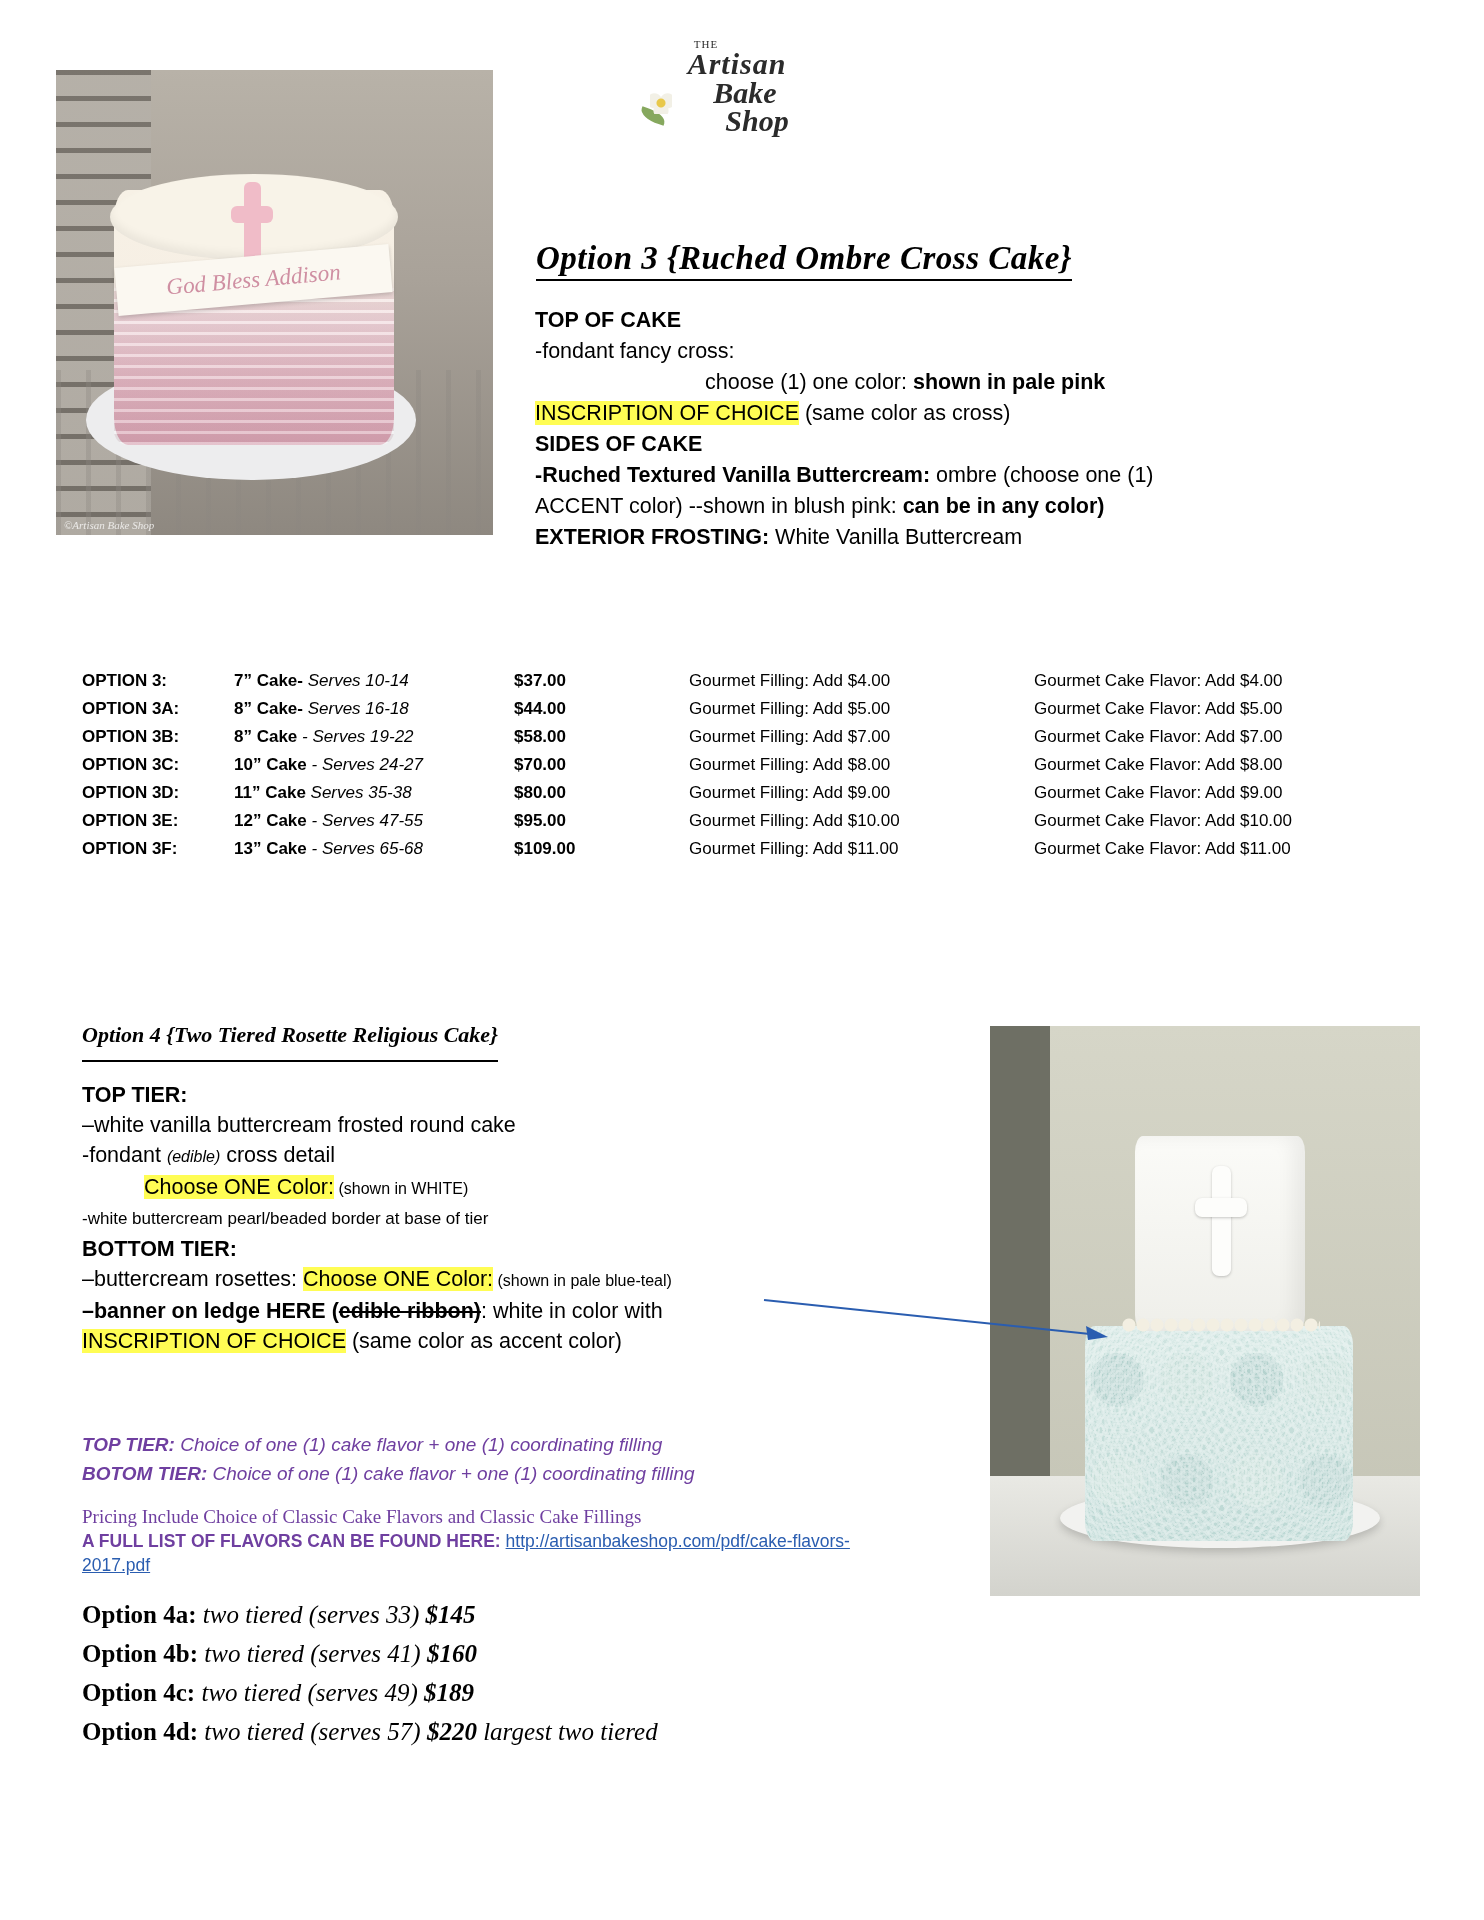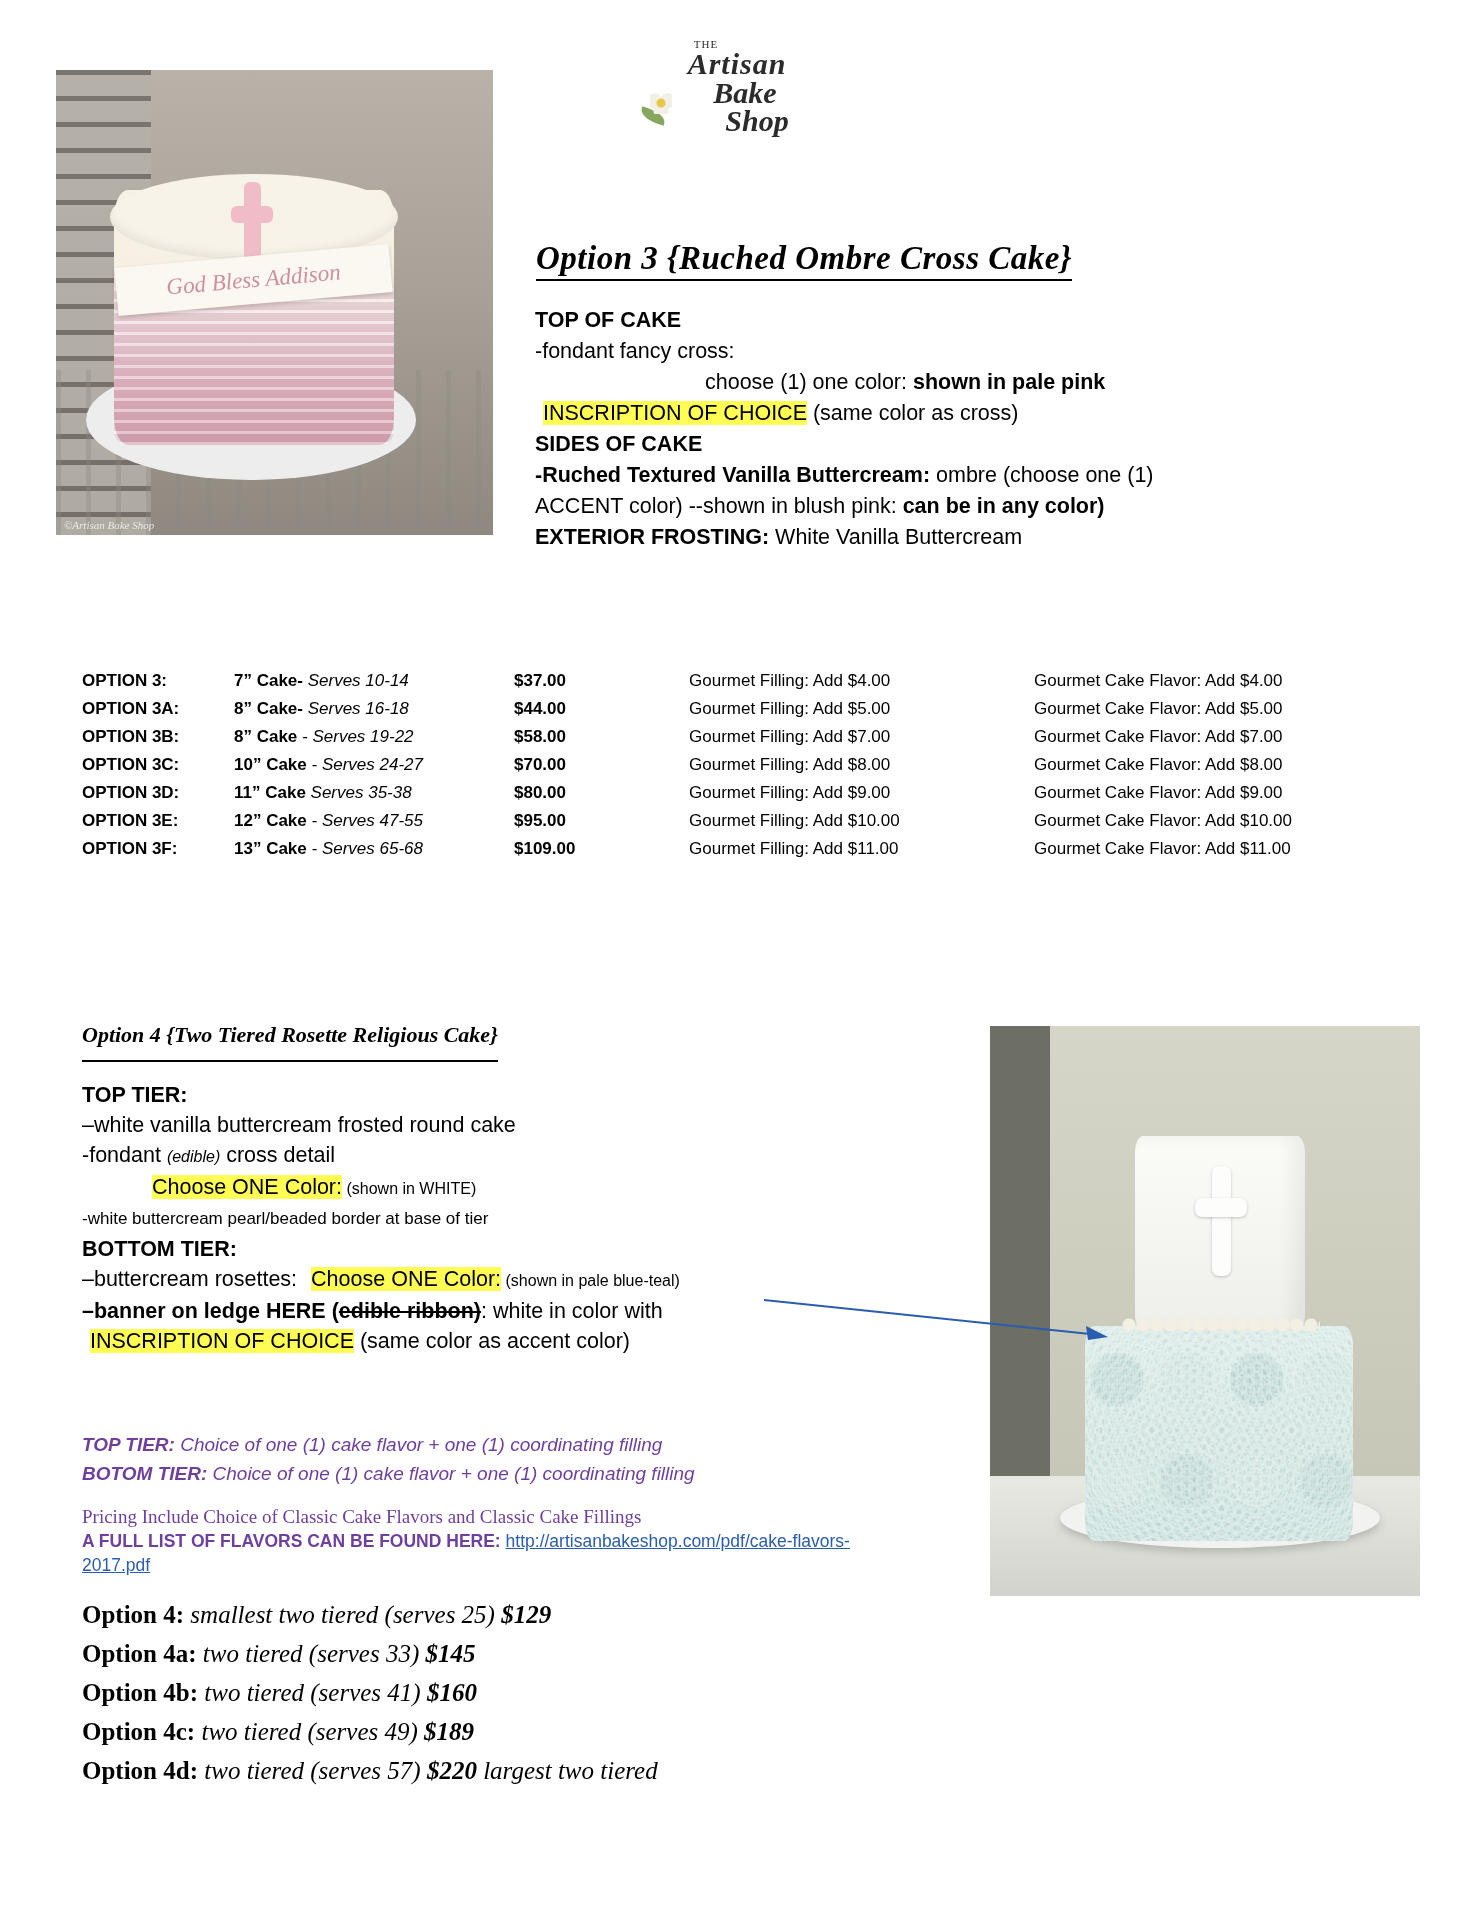--- a/index.html
+++ b/index.html
@@ -162,21 +162,21 @@
     font-size: 33px; font-weight: bold; font-style: italic;
     border-bottom: 2px solid #000; padding-bottom: 2px;
     letter-spacing: .5px;
     white-space: nowrap;
   }
   .opt3-body {
     position: absolute; left: 535px; top: 305px; width: 830px;
     font-size: 21.5px; line-height: 31px;
   }
   .opt3-body .indent { display:inline-block; width: 170px; }
-  .hl { background: #fffd54; margin-left: 8px; }
+  .hl { background: #fffd54; }
   b { font-weight: bold; }
 
   
   .price3 {
     position: absolute; left: 82px; top: 668px; width: 1330px;
     font-size: 17px;
   }
   .price3 table { border-collapse: collapse; width: 100%; }
   .price3 td { padding: 3px 0 5px 0; vertical-align: top; white-space: nowrap; }
   .price3 .c-opt { width: 152px; font-weight: bold; }
@@ -456,23 +456,20 @@
   <div class="flavors">
     <div class="serif">Pricing Include Choice of Classic Cake Flavors and Classic Cake Fillings</div>
     <div>
       <span class="bold">A FULL LIST OF FLAVORS CAN BE FOUND HERE:</span>
       <a href="#">http://artisanbakeshop.com/pdf/cake-flavors-2017.pdf</a>
     </div>
   </div>
 
   <div class="price4">
     <div>
-      <span class="o">Option 4:</span><span class="i"> smallest two tiered  (serves 25) </span><span class="p">$129</span><span class="i"></span>
-    </div>
-    <div>
       <span class="o">Option 4a:</span><span class="i">  two tiered  (serves 33) </span><span class="p">$145</span><span class="i"></span>
     </div>
     <div>
       <span class="o">Option 4b:</span><span class="i"> two tiered  (serves 41) </span><span class="p">$160</span><span class="i"></span>
     </div>
     <div>
       <span class="o">Option 4c:</span><span class="i"> two tiered  (serves 49) </span><span class="p">$189</span><span class="i"></span>
     </div>
     <div>
       <span class="o">Option 4d:</span><span class="i"> two tiered  (serves 57) </span><span class="p">$220</span><span class="i">  largest two tiered</span>

